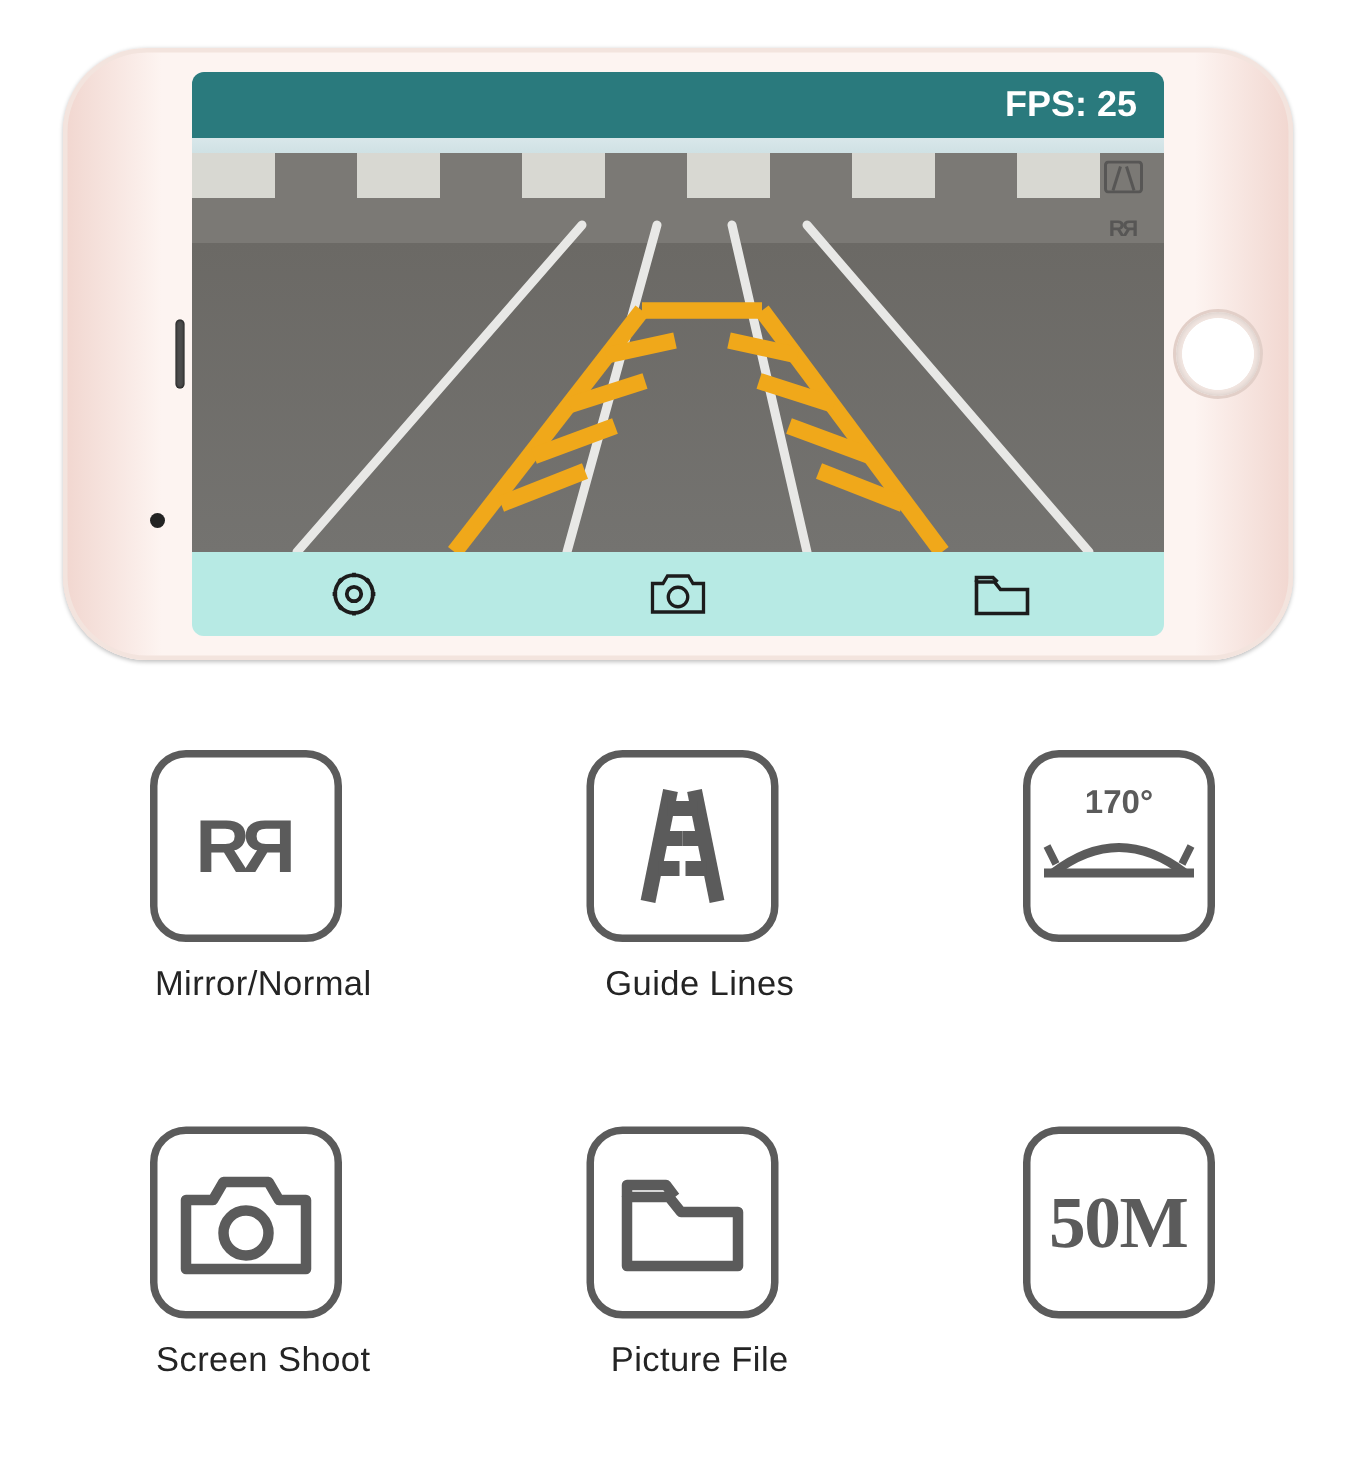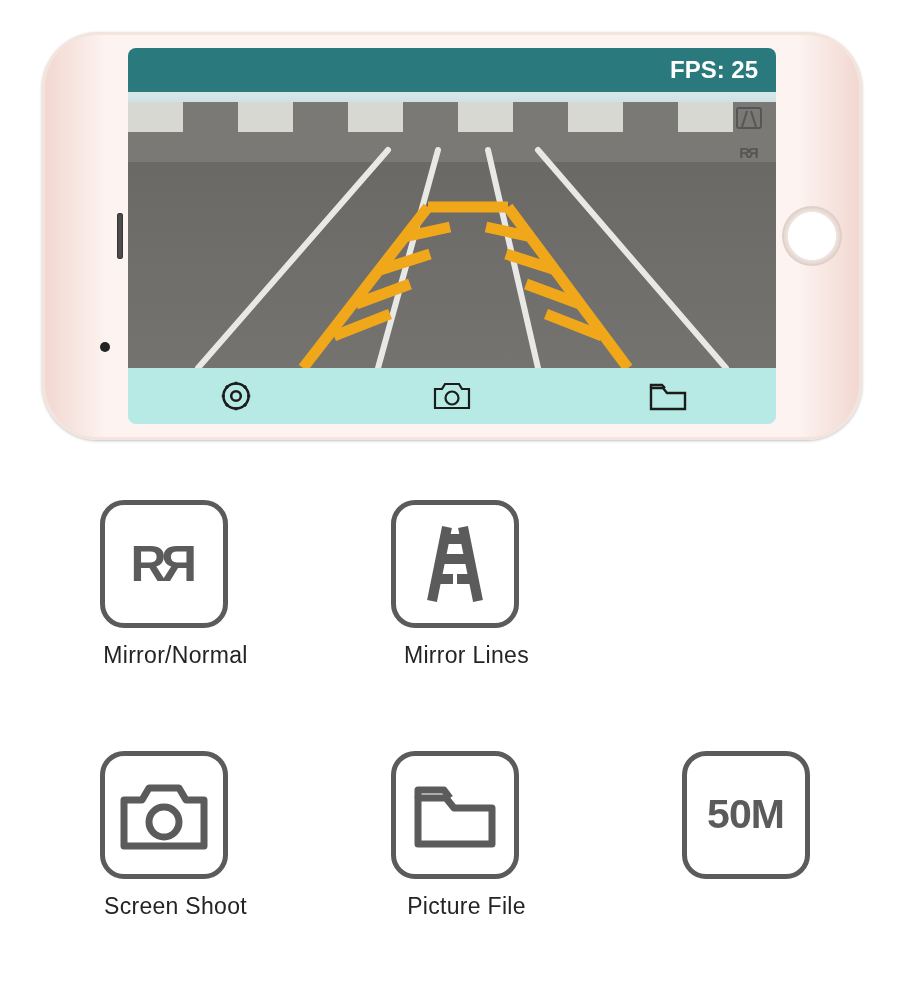--- a/index.html
+++ b/index.html
@@ -103,21 +103,21 @@
     background:#fff;
   }
   .feat-label {
     margin-top:14px; text-align:center;
     font-size:23px; color:#242424; letter-spacing:.3px;
     line-height:1.2;
     margin-left:24px;
   }
   .rr-text { font-family:Arial, sans-serif; font-weight:800; font-size:50px; color:#5b5b5b; letter-spacing:-3px; }
   .rr-text .mirror { display:inline-block; transform:scaleX(-1); }
-  .fifty { font-family:Liberation Sans, sans-serif; font-weight:900; font-size:41px; color:#5b5b5b; letter-spacing:-1px; }
+  .fifty { font-family:Liberation Serif, serif; font-weight:900; font-size:49px; color:#5b5b5b; letter-spacing:-1px; }
 </style>
 </head>
 <body>
 
 <div class="canvas">
 
   <div class="phone">
     <div class="speaker"></div>
     <div class="front-cam"></div>
     <div class="home-btn"></div>
@@ -228,24 +228,33 @@
             <line x1="66" y1="80" x2="51" y2="6"></line>
             <line x1="33" y1="18" x2="44" y2="18"></line>
             <line x1="30" y1="38" x2="43" y2="38"></line>
             <line x1="27" y1="58" x2="41" y2="58"></line>
             <line x1="53" y1="18" x2="42" y2="18"></line>
             <line x1="56" y1="38" x2="43" y2="38"></line>
             <line x1="59" y1="58" x2="45" y2="58"></line>
           </g>
         </svg>
       </div>
-      <div class="feat-label">Mirror Lines</div>
-    </div>
-
-    <div class="feat">
+      <div class="feat-label">Guide Lines</div>
+    </div>
+
+    <div class="feat">
+      <div class="tile">
+        <svg width="104" height="96" viewBox="0 0 104 96">
+          <text x="52" y="26" text-anchor="middle" font-family="Arial" font-weight="800" font-size="22" fill="#5b5b5b">170°</text>
+          <path d="M8 66 Q52 32 96 66" fill="none" stroke="#5b5b5b" stroke-width="6"></path>
+          <line x1="2" y1="66" x2="102" y2="66" stroke="#5b5b5b" stroke-width="6"></line>
+          <line x1="10" y1="60" x2="4" y2="48" stroke="#5b5b5b" stroke-width="5"></line>
+          <line x1="94" y1="60" x2="100" y2="48" stroke="#5b5b5b" stroke-width="5"></line>
+        </svg>
+      </div>
     </div>
 
     <div class="feat">
       <div class="tile">
         <svg width="92" height="74" viewBox="0 0 92 74">
           <g fill="none" stroke="#5b5b5b" stroke-width="7" stroke-linejoin="round">
             <path d="M6 22h18l7-12h30l7 12h18v46H6z"></path>
             <circle cx="46" cy="44" r="15"></circle>
           </g>
         </svg>

